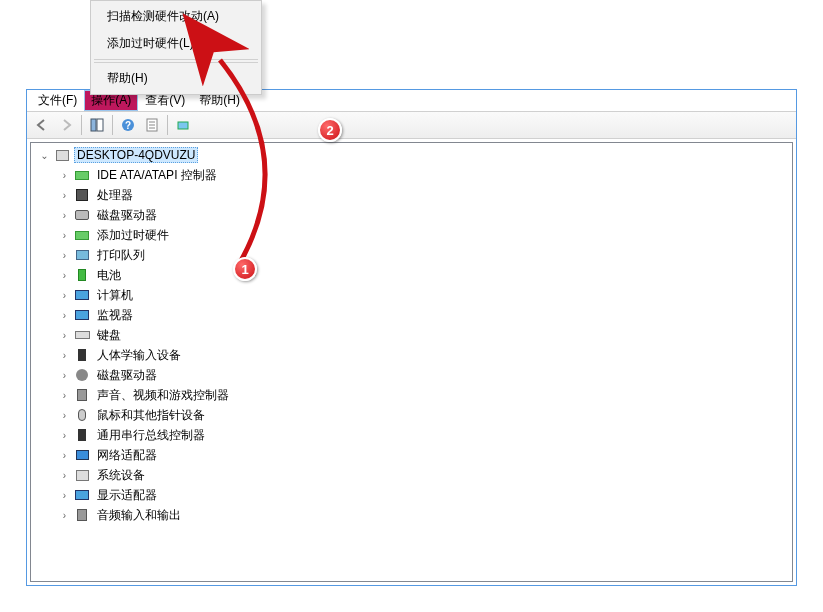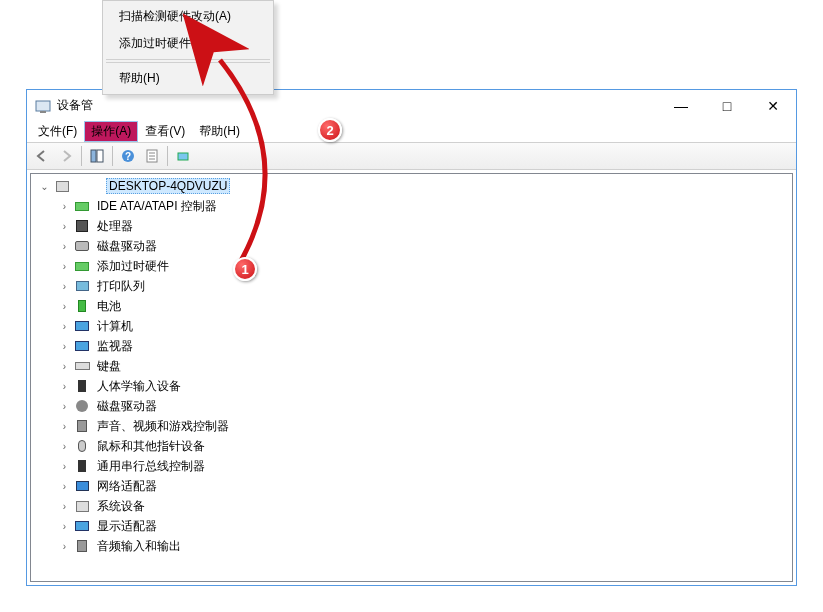--- a/index.html
+++ b/index.html
@@ -1,21 +1,21 @@
 <!DOCTYPE html>
 <html><head>
   <meta charset="utf-8">
   <style>
     * { box-sizing: border-box; margin: 0; padding: 0; font-family: "Microsoft YaHei", "Segoe UI", sans-serif; }
     body { background: #fff; width: 823px; height: 612px; position: relative; overflow: hidden; }
 
     
     .context-menu {
       position: absolute;
-      top: 0; left: 102px;
+      top: 0; left: 90px;
       width: 172px;
       background: #f2f2f2;
       border: 1px solid #ccc;
       box-shadow: 4px 4px 4px rgba(0,0,0,.15);
       z-index: 10;
       font-size: 12px;
       padding: 2px;
     }
     .context-menu .mi { padding: 5px 14px; cursor: default; }
     .context-menu .sep { height: 1px; background: #d0d0d0; margin: 2px 1px; }
@@ -46,21 +46,21 @@
     }
     .toolbar .tb { width: 22px; height: 22px; display: flex; align-items: center; justify-content: center; border: 1px solid transparent; }
     .toolbar .divider { width: 1px; height: 20px; background: #c0c0c0; margin: 0 2px; }
 
     .content { flex: 1; margin: 3px; border: 1px solid #828790; background: #fff; overflow: auto; font-size: 12px; padding-top: 2px; position: relative; }
     .tree-row { display: flex; align-items: center; height: 20px; white-space: nowrap; }
     .tree-row .exp { width: 15px; text-align: center; color: #666; font-size: 10px; cursor: default; user-select: none; }
     .indent-0 { padding-left: 6px; }
     .indent-1 { padding-left: 26px; }
     .tree-row .ticon { width: 16px; height: 16px; margin: 0 4px 0 2px; display: inline-flex; align-items: center; justify-content: center; }
-    .tree-row .tlabel.sel { background: #cde8ff; border: 1px dotted #5aa0e0; padding: 0 2px; margin-left: 32px; }
+    .tree-row .tlabel.sel { background: #cde8ff; border: 1px dotted #5aa0e0; padding: 0 2px; }
     .tree-row .tlabel { padding: 0 3px; }
 
     
     .arrow-svg { position: absolute; top: 0; left: 0; z-index: 20; pointer-events: none; }
     .badge {
       position: absolute; width: 24px; height: 24px; border-radius: 50%;
       background: radial-gradient(circle at 35% 30%, #ff6a6a, #cc1015);
       border: 2px solid #fff; box-shadow: 1px 1px 3px rgba(0,0,0,.4);
       color: #fff; font-weight: bold; font-size: 13px;
       display: flex; align-items: center; justify-content: center;
@@ -85,34 +85,20 @@
 
 <div class="context-menu">
   <div class="mi">扫描检测硬件改动(A)</div>
   <div class="mi">添加过时硬件(L)</div>
   <div class="sep"></div>
   <div class="sep"></div>
   <div class="mi">帮助(H)</div>
 </div>
 
 <div class="win">
-  <div class="titlebar">
-    <span class="app-icon">
-      <svg width="16" height="16">
-          <rect x="1" y="3" width="14" height="10" fill="#dbe7f3" stroke="#5a7ca0"></rect>
-          <rect x="5" y="13" width="6" height="2" fill="#888"></rect>
-        </svg>
-    </span>
-    <span class="title">设备管</span>
-    <div class="win-controls">
-      <div class="wc">—</div>
-      <div class="wc">□</div>
-      <div class="wc close">✕</div>
-    </div>
-  </div>
 
   <div class="menubar">
     <div class="mitem">文件(F)</div>
     <div class="mitem active">操作(A)</div>
     <div class="mitem">查看(V)</div>
     <div class="mitem">帮助(H)</div>
   </div>
 
   <div class="toolbar">
     <div class="tb">

